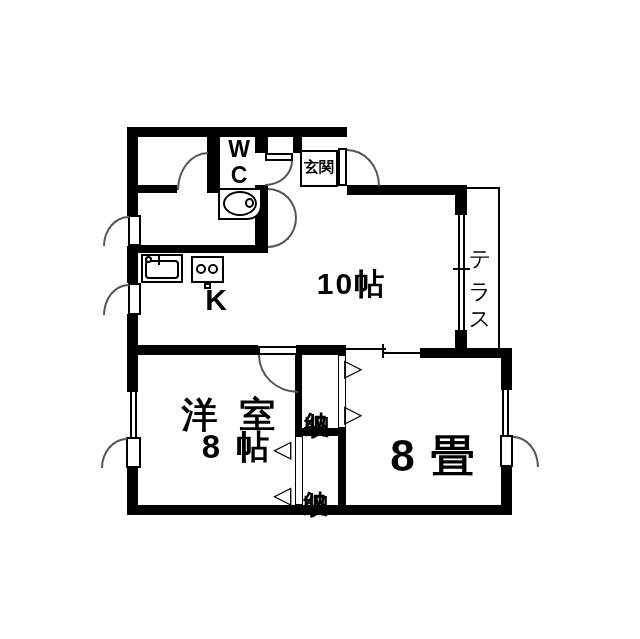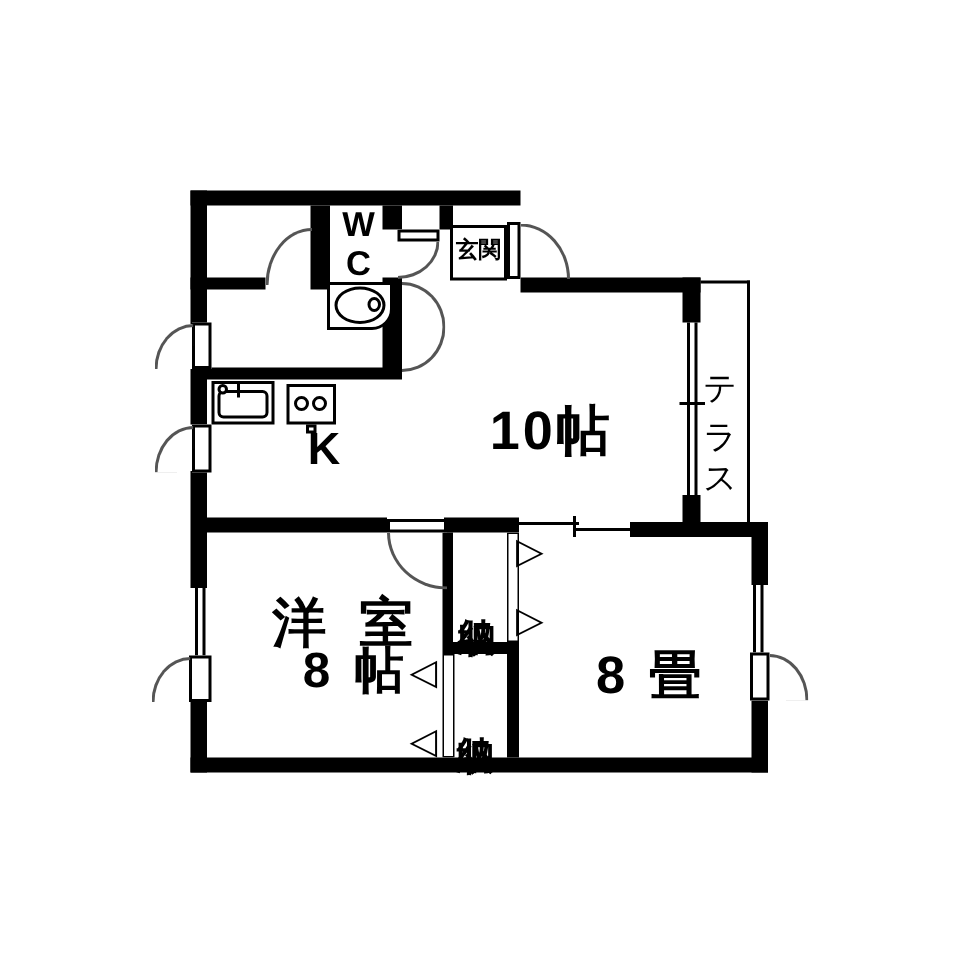--- a/index.html
+++ b/index.html
@@ -87,21 +87,21 @@
   <div class="abs" style="left:145px;top:256px;width:7px;height:7px;border:2px solid #000;border-radius:50%;box-sizing:border-box;background:#fff;"></div>
   <div class="thin" style="left:158px;top:255px;width:2px;height:10px;"></div>
 
   <div class="abs" style="left:191px;top:256px;width:33px;height:27px;border:2px solid #000;box-sizing:border-box;background:#fff;"></div>
   <div class="abs" style="left:196px;top:264px;width:10px;height:10px;border:2px solid #000;border-radius:50%;box-sizing:border-box;"></div>
   <div class="abs" style="left:208px;top:264px;width:10px;height:10px;border:2px solid #000;border-radius:50%;box-sizing:border-box;"></div>
   <div class="abs" style="left:204px;top:283px;width:7px;height:6px;border:2px solid #000;box-sizing:border-box;"></div>
 
   <div class="lbl" style="left:196px;top:284px;width:40px;font-size:30px;">K</div>
 
-  <div class="lbl" style="left:305px;top:268px;width:125px;font-size:36px;letter-spacing:2px;">10帖</div>
+  <div class="lbl" style="left:289px;top:268px;width:125px;font-size:30px;letter-spacing:2px;">10帖</div>
 
   <div class="lbl vtext" style="left:469px;top:225px;height:115px;font-size:22px;font-weight:normal;letter-spacing:6px;">テラス</div>
 
   <div class="leaf" style="left:128px;top:215px;width:13px;height:31px;"></div>
   <div class="arc arc-tl" style="left:103px;top:216px;width:26px;height:30px;"></div>
 
   <div class="leaf" style="left:128px;top:283px;width:13px;height:32px;"></div>
   <div class="arc arc-tl" style="left:103px;top:284px;width:26px;height:31px;"></div>
 
   <div class="thin" style="left:130px;top:392px;width:2px;height:45px;"></div>
@@ -127,15 +127,15 @@
   <span class="tri" style="left:344px;top:402px;">▷</span>
 
   <div class="abs" style="left:295px;top:436px;width:8px;height:69px;border:1px solid #000;box-sizing:border-box;background:#fff;"></div>
   <div class="lbl vtext" style="left:303px;top:438px;height:66px;font-size:25px;">収納</div>
   <span class="tri" style="left:273px;top:437px;">◁</span>
   <span class="tri" style="left:273px;top:483px;">◁</span>
 
   <div class="lbl" style="left:153px;top:396px;width:145px;font-size:36px;letter-spacing:22px;padding-left:14px;">洋室</div>
   <div class="lbl" style="left:178px;top:430px;width:115px;font-size:33px;letter-spacing:16px;padding-left:8px;">8帖</div>
 
-  <div class="lbl" style="left:375px;top:433px;width:115px;font-size:35px;letter-spacing:16px;padding-left:8px;text-align:center;">8畳</div>
+  <div class="lbl" style="left:375px;top:433px;width:115px;font-size:44px;letter-spacing:16px;padding-left:8px;text-align:center;">8畳</div>
 
 </div>
 
 </body></html>

